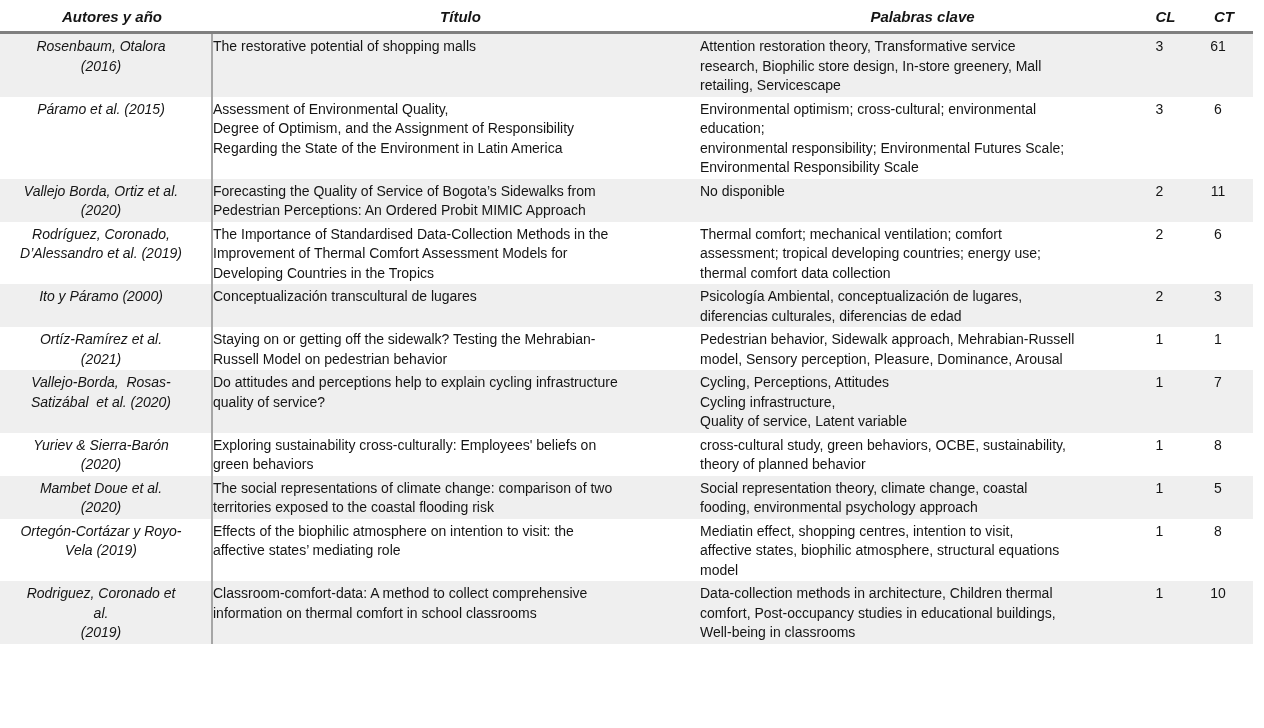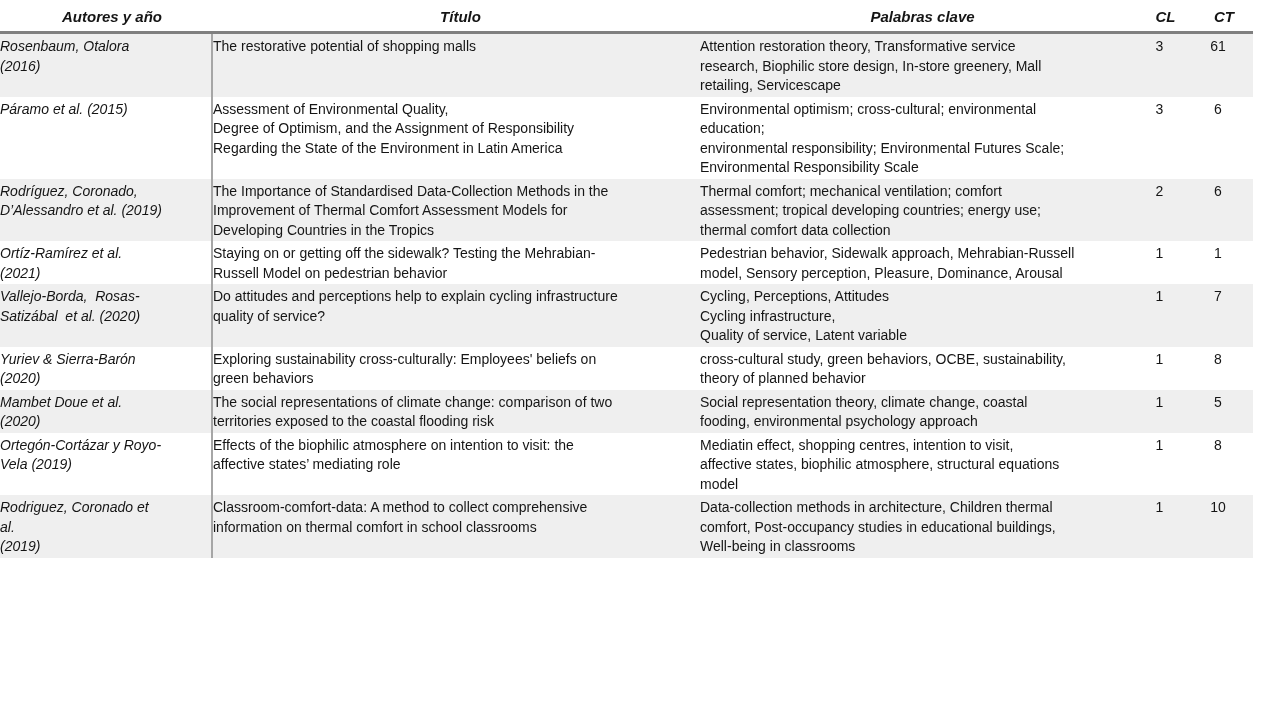--- a/index.html
+++ b/index.html
@@ -38,21 +38,21 @@
     font-size: 14px;
     line-height: 19.5px;
     padding: 3px 0 1px 0;
     white-space: pre;
     overflow: hidden;
   }
   tbody tr:nth-child(odd) td { background: #efefef; }
   tbody tr:nth-child(even) td { background: #ffffff; }
 
   td.author {
-    text-align: left;
+    text-align: center;
     font-style: italic;
     padding-right: 9px;
     border-right: 2px solid #a6a6a6;
   }
   td.title { }
   td.kw    { padding-left: 3px; margin-left: 25px; }
   td.num   { text-align: center; }
 </style>
 </head>
 <body>
@@ -91,30 +91,47 @@
 Degree of Optimism, and the Assignment of Responsibility
 Regarding the State of the Environment in Latin America</td>
       <td class="kw">Environmental optimism; cross-cultural; environmental
 education;
 environmental responsibility; Environmental Futures Scale;
 Environmental Responsibility Scale</td>
       <td class="num">3</td>
       <td class="num">6</td>
     </tr>
     <tr>
+      <td class="author">Vallejo Borda, Ortiz et al.
+(2020)</td>
+      <td class="title">Forecasting the Quality of Service of Bogota’s Sidewalks from
+Pedestrian Perceptions: An Ordered Probit MIMIC Approach</td>
+      <td class="kw">No disponible</td>
+      <td class="num">2</td>
+      <td class="num">11</td>
+    </tr>
+    <tr>
       <td class="author">Rodríguez, Coronado,
 D’Alessandro et al. (2019)</td>
       <td class="title">The Importance of Standardised Data-Collection Methods in the
 Improvement of Thermal Comfort Assessment Models for
 Developing Countries in the Tropics</td>
       <td class="kw">Thermal comfort; mechanical ventilation; comfort
 assessment; tropical developing countries; energy use;
 thermal comfort data collection</td>
       <td class="num">2</td>
       <td class="num">6</td>
+    </tr>
+    <tr>
+      <td class="author">Ito y Páramo (2000)</td>
+      <td class="title">Conceptualización transcultural de lugares</td>
+      <td class="kw">Psicología Ambiental, conceptualización de lugares,
+diferencias culturales, diferencias de edad</td>
+      <td class="num">2</td>
+      <td class="num">3</td>
     </tr>
     <tr>
       <td class="author">Ortíz-Ramírez et al.
 (2021)</td>
       <td class="title">Staying on or getting off the sidewalk? Testing the Mehrabian-
 Russell Model on pedestrian behavior</td>
       <td class="kw">Pedestrian behavior, Sidewalk approach, Mehrabian-Russell
 model, Sensory perception, Pleasure, Dominance, Arousal</td>
       <td class="num">1</td>
       <td class="num">1</td>

